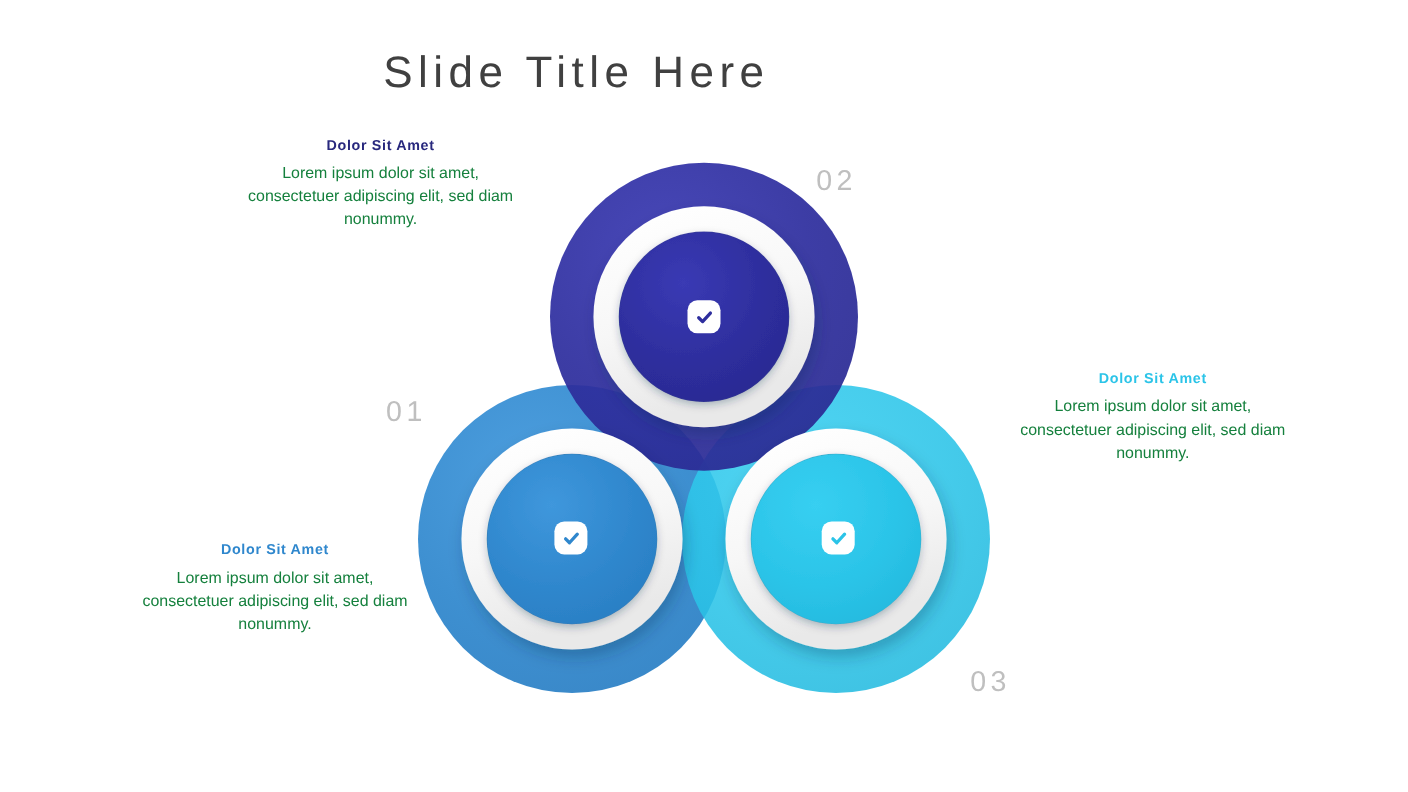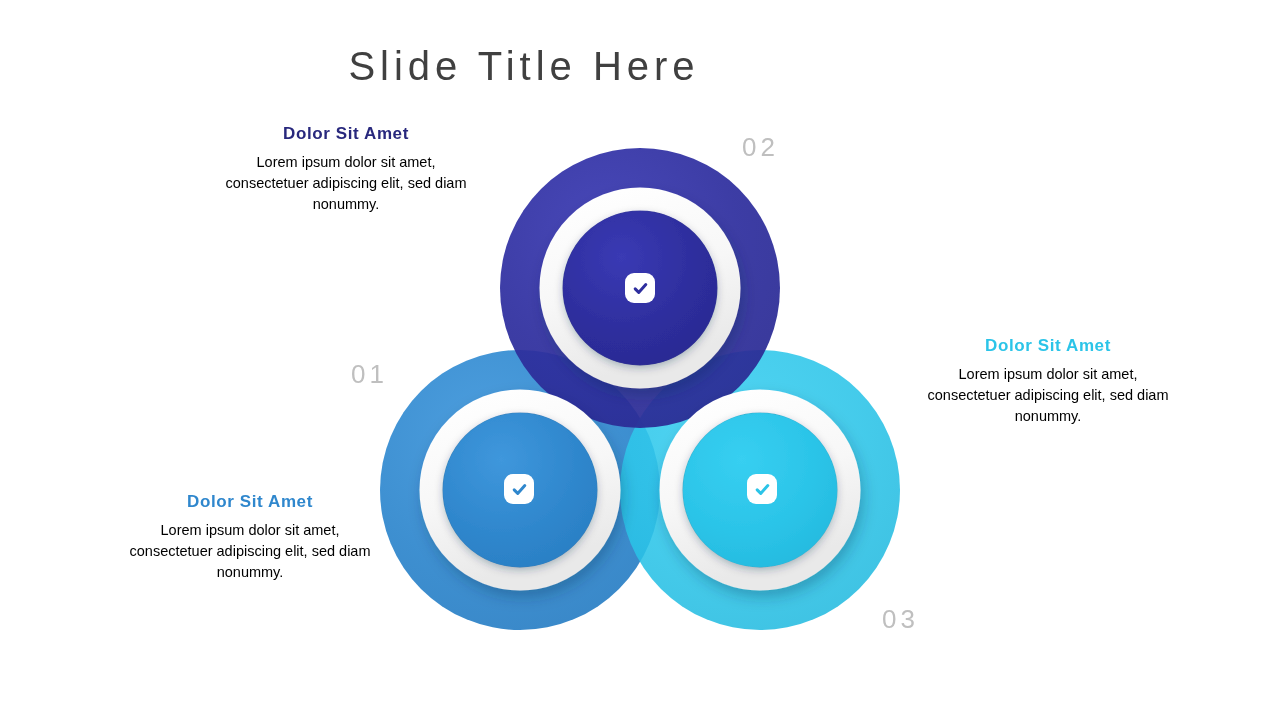--- a/index.html
+++ b/index.html
@@ -70,37 +70,37 @@
   
   .num {
     position: absolute;
     font-size: 26px;
     font-weight: 400;
     letter-spacing: 4px;
     color: #bfbfbf;
     white-space: nowrap;
   }
   .num-01 { left: 351px; top: 359px; }
-  .num-02 { left: 742px; top: 132px; }
+  .num-02 { left: 742px; top: 149px; }
   .num-03 { left: 882px; top: 604px; }
 
   
   .block { position: absolute; width: 256px; }
   .block h3 {
     margin: 0 0 8px 0;
-    font-size: 17px;
+    font-size: 13px;
     font-weight: 700;
     letter-spacing: 0.6px;
     line-height: 1.2;
   }
   .block p {
     margin: 0;
     font-size: 14.5px;
     line-height: 1.45;
-    color: #000000;
+    color: #15803d;
     font-weight: 400;
   }
   .block-top    { left: 218px; top: 124px; text-align: center; }
   .block-top h3 { color: #28287d; }
   .block-right    { left: 920px; top: 336px; text-align: center; }
   .block-right h3 { color: #2bc4e8; }
   .block-left    { left: 122px; top: 492px; text-align: center; }
   .block-left h3 { color: #2f87cd; }
 </style>
 </head>

